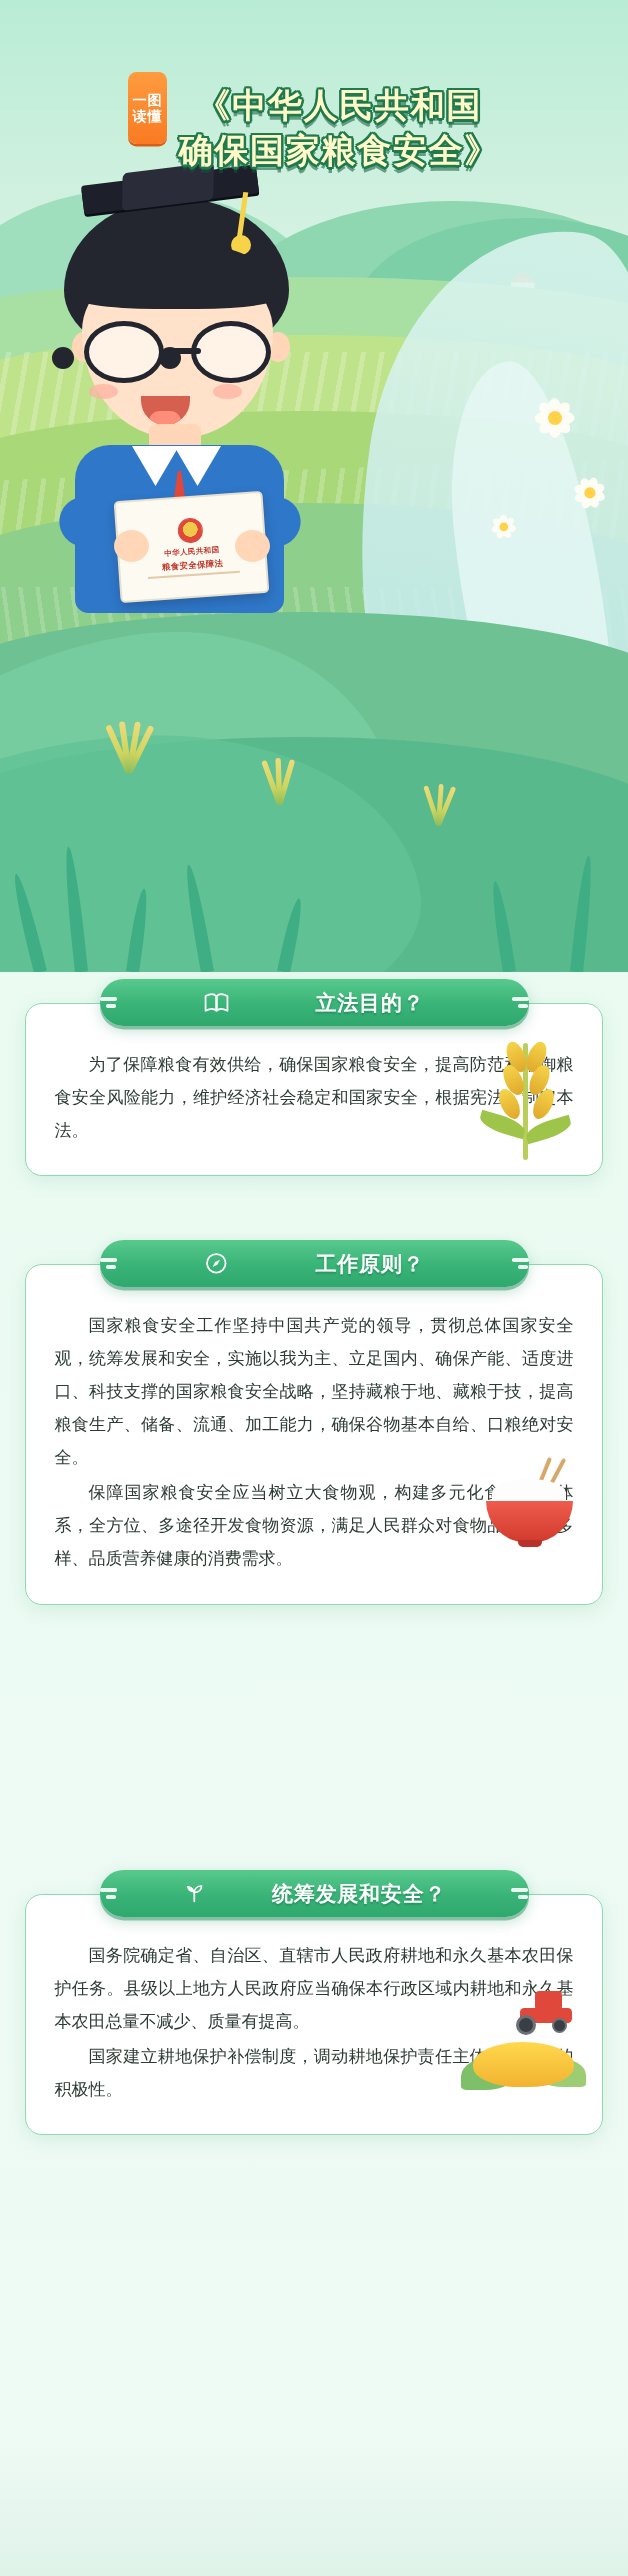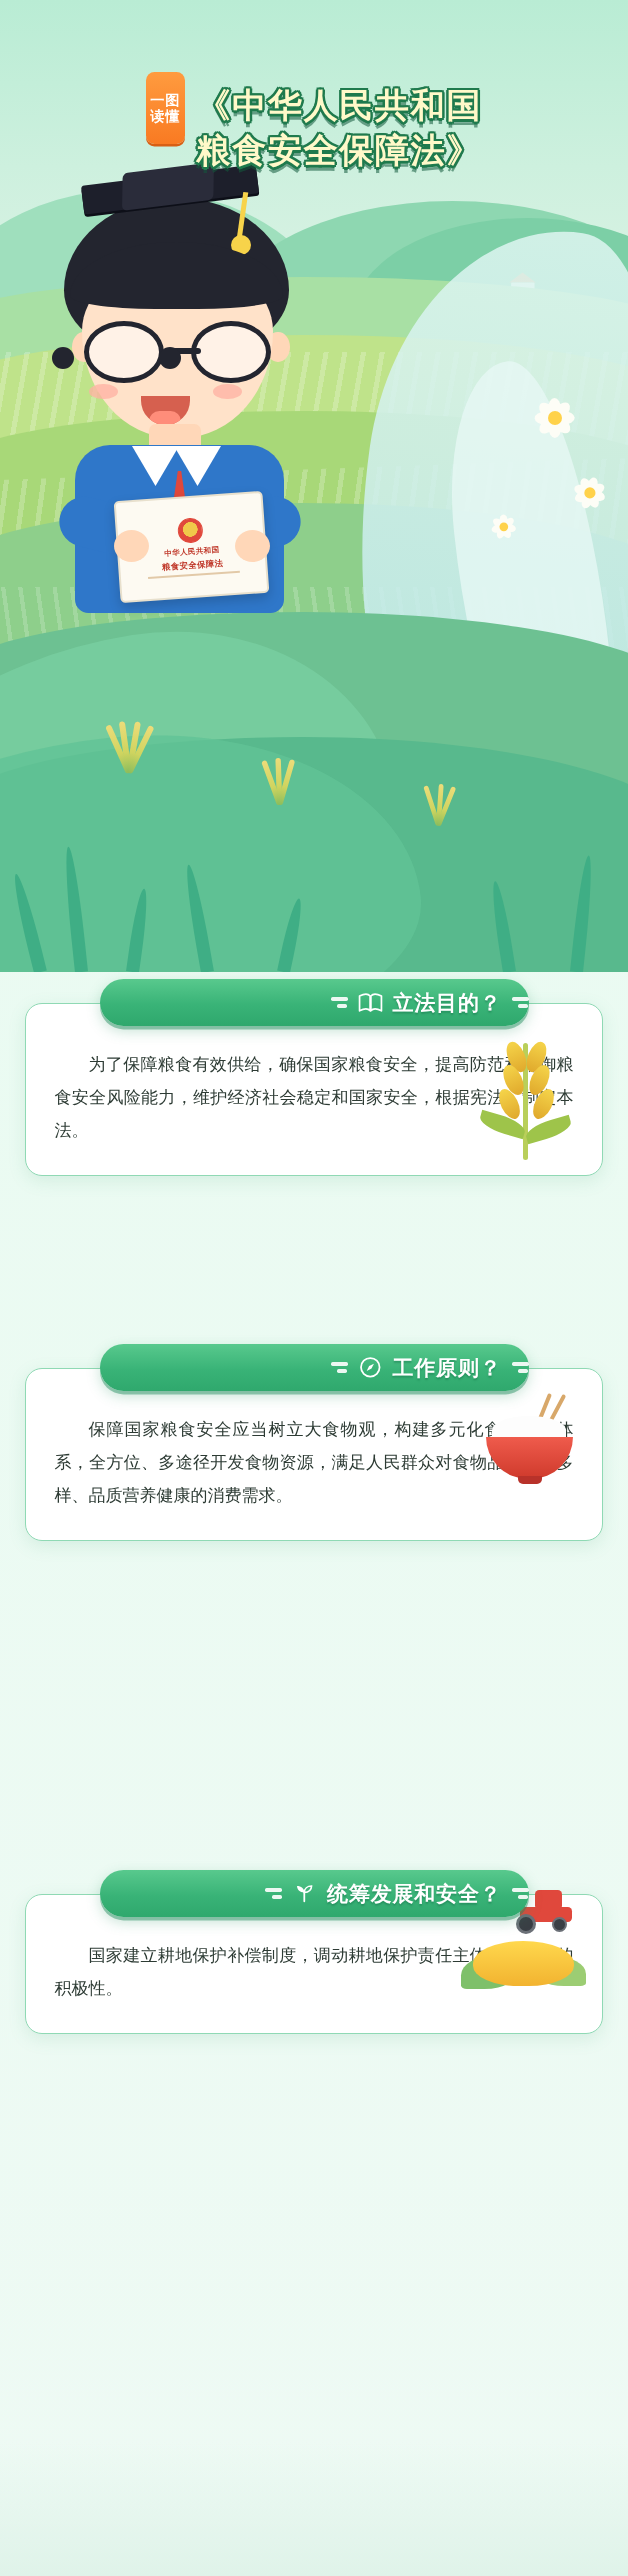--- a/index.html
+++ b/index.html
@@ -279,21 +279,21 @@
   }
   .book .bline { width: 92px; height: 1.7px; background: #e2c9a8; }
 
   
   .section { position: absolute; left: 25px; width: 578px; }
   .sec-header {
     position: relative; width: 429px; margin: 0 auto 0;
     height: 47px; border-radius: 23.5px;
     background: linear-gradient(180deg, #58c98d 0%, #39b377 55%, #2fa86d 100%);
     box-shadow: 0 3.4px 0 rgba(33,140,93,.45), 0 5px 13.4px rgba(45,150,100,.28);
-    display: flex; align-items: center; justify-content: flex-end; gap: 10px;
+    display: flex; align-items: center; justify-content: space-between; gap: 10px;
     z-index: 5;
   }
   .sec-header .dashes { display: flex; flex-direction: column; gap: 3.4px; }
   .sec-header .dashes i { display: block; width: 17px; height: 3.4px; background: rgba(255,255,255,.9); border-radius: 1.7px; }
   .sec-header .dashes i.short { width: 10px; margin-left: 6.7px; }
   .sec-header .hicon {
     width: 25px; height: 22px; position: relative; color: #fff;
     display: flex; align-items: center; justify-content: center;
   }
   .sec-header .htext {
@@ -529,21 +529,21 @@
       <div class="hand r"></div>
     </div>
 
     <div class="title-wrap">
       <div class="tag">
         <span>一图</span>
         <span>读懂</span>
       </div>
       <div class="maintitle">
         <span class="l1">《中华人民共和国</span>
-        <span class="l2">粮食安全保障法》</span>
+        <span class="l2">确保国家粮食安全》</span>
       </div>
     </div>
   </div>
 
   <div class="section" style="top:979px;">
     <div class="sec-header">
       <div class="dashes">
           <i></i>
           <i class="short"></i>
         </div>
@@ -568,39 +568,40 @@
         <div class="grain" style="left:28.5px; top:30px; transform:rotate(-24deg)"></div>
         <div class="grain" style="left:55px; top:30px; transform:rotate(24deg)"></div>
         <div class="grain" style="left:25px; top:54px; transform:rotate(-26deg)"></div>
         <div class="grain" style="left:59px; top:54px; transform:rotate(26deg)"></div>
         <div class="leaf" style="left:3.4px;  top:82px; transform:rotate(16deg)"></div>
         <div class="leaf" style="left:49px; top:87px; transform:rotate(-16deg) scaleX(-1)"></div>
       </div>
     </div>
   </div>
 
-  <div class="section" style="top:1344px;">
+  <div class="section" style="top:1240px;">
     <div class="sec-header">
       <div class="dashes">
           <i></i>
           <i class="short"></i>
         </div>
       <div class="hicon">
         <svg viewBox="0 0 28 28" width="22.6" height="22.6" aria-hidden="true">
           <circle cx="14" cy="14" r="11.5" fill="none" stroke="#ffffff" stroke-width="2.2"></circle>
           <path d="M18.5 9.5 L12.5 12.5 L9.5 18.5 L15.5 15.5 Z" fill="#ffffff"></path>
         </svg>
       </div>
       <div class="htext">工作原则？</div>
       <div class="dashes">
           <i></i>
           <i class="short"></i>
         </div>
     </div>
     <div class="sec-card">
+      <p>国家粮食安全工作坚持中国共产党的领导，贯彻总体国家安全观，统筹发展和安全，实施以我为主、立足国内、确保产能、适度进口、科技支撑的国家粮食安全战略，坚持藏粮于地、藏粮于技，提高粮食生产、储备、流通、加工能力，确保谷物基本自给、口粮绝对安全。</p>
       <p>保障国家粮食安全应当树立大食物观，构建多元化食物供给体系，全方位、多途径开发食物资源，满足人民群众对食物品种丰富多样、品质营养健康的消费需求。</p>
       <div class="deco bowl" style="right:22px; bottom:59px;">
         <div class="stickA"></div>
         <div class="stickB"></div>
         <div class="rice"></div>
         <div class="cup"></div>
         <div class="foot"></div>
       </div>
     </div>
   </div>
@@ -618,20 +619,21 @@
           <path d="M14 13 C20 13,23 9,23 5 C18 5,14 8,14 13 Z" fill="none" stroke="#ffffff" stroke-width="2"></path>
         </svg>
       </div>
       <div class="htext">统筹发展和安全？</div>
       <div class="dashes">
           <i></i>
           <i class="short"></i>
         </div>
     </div>
     <div class="sec-card">
+      <p>国务院确定省、自治区、直辖市人民政府耕地和永久基本农田保护任务。县级以上地方人民政府应当确保本行政区域内耕地和永久基本农田总量不减少、质量有提高。</p>
       <p>国家建立耕地保护补偿制度，调动耕地保护责任主体保护耕地的积极性。</p>
       <div class="deco corn" style="right:15px; bottom:25px;">
         <div class="husk"></div>
         <div class="husk2"></div>
         <div class="kernel"></div>
       </div>
       <div class="deco tractor" style="right:23.5px; bottom:99px;">
         <div class="cab"></div>
         <div class="bodyt"></div>
         <div class="wheelA"></div>

